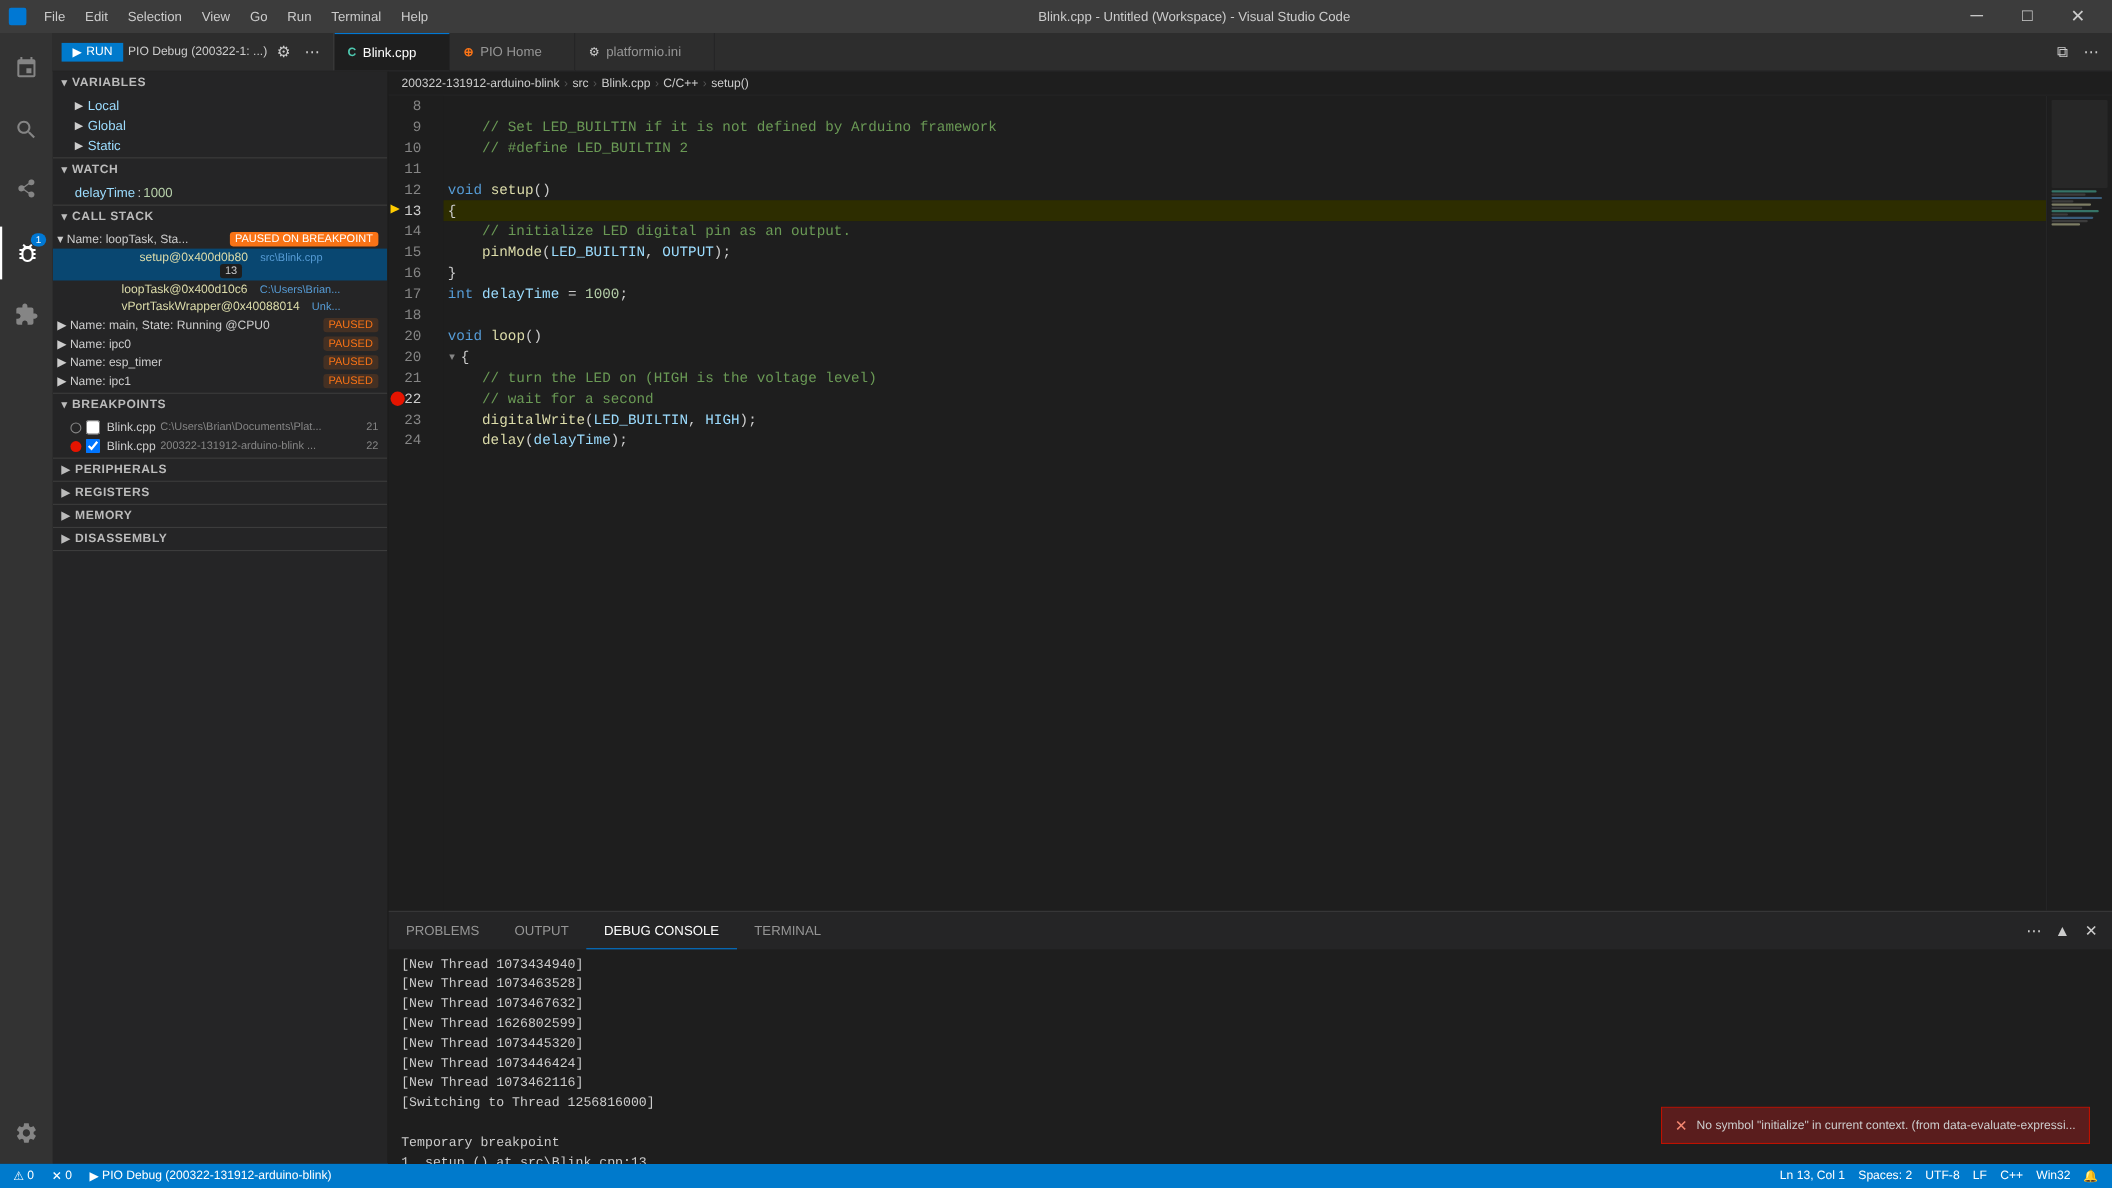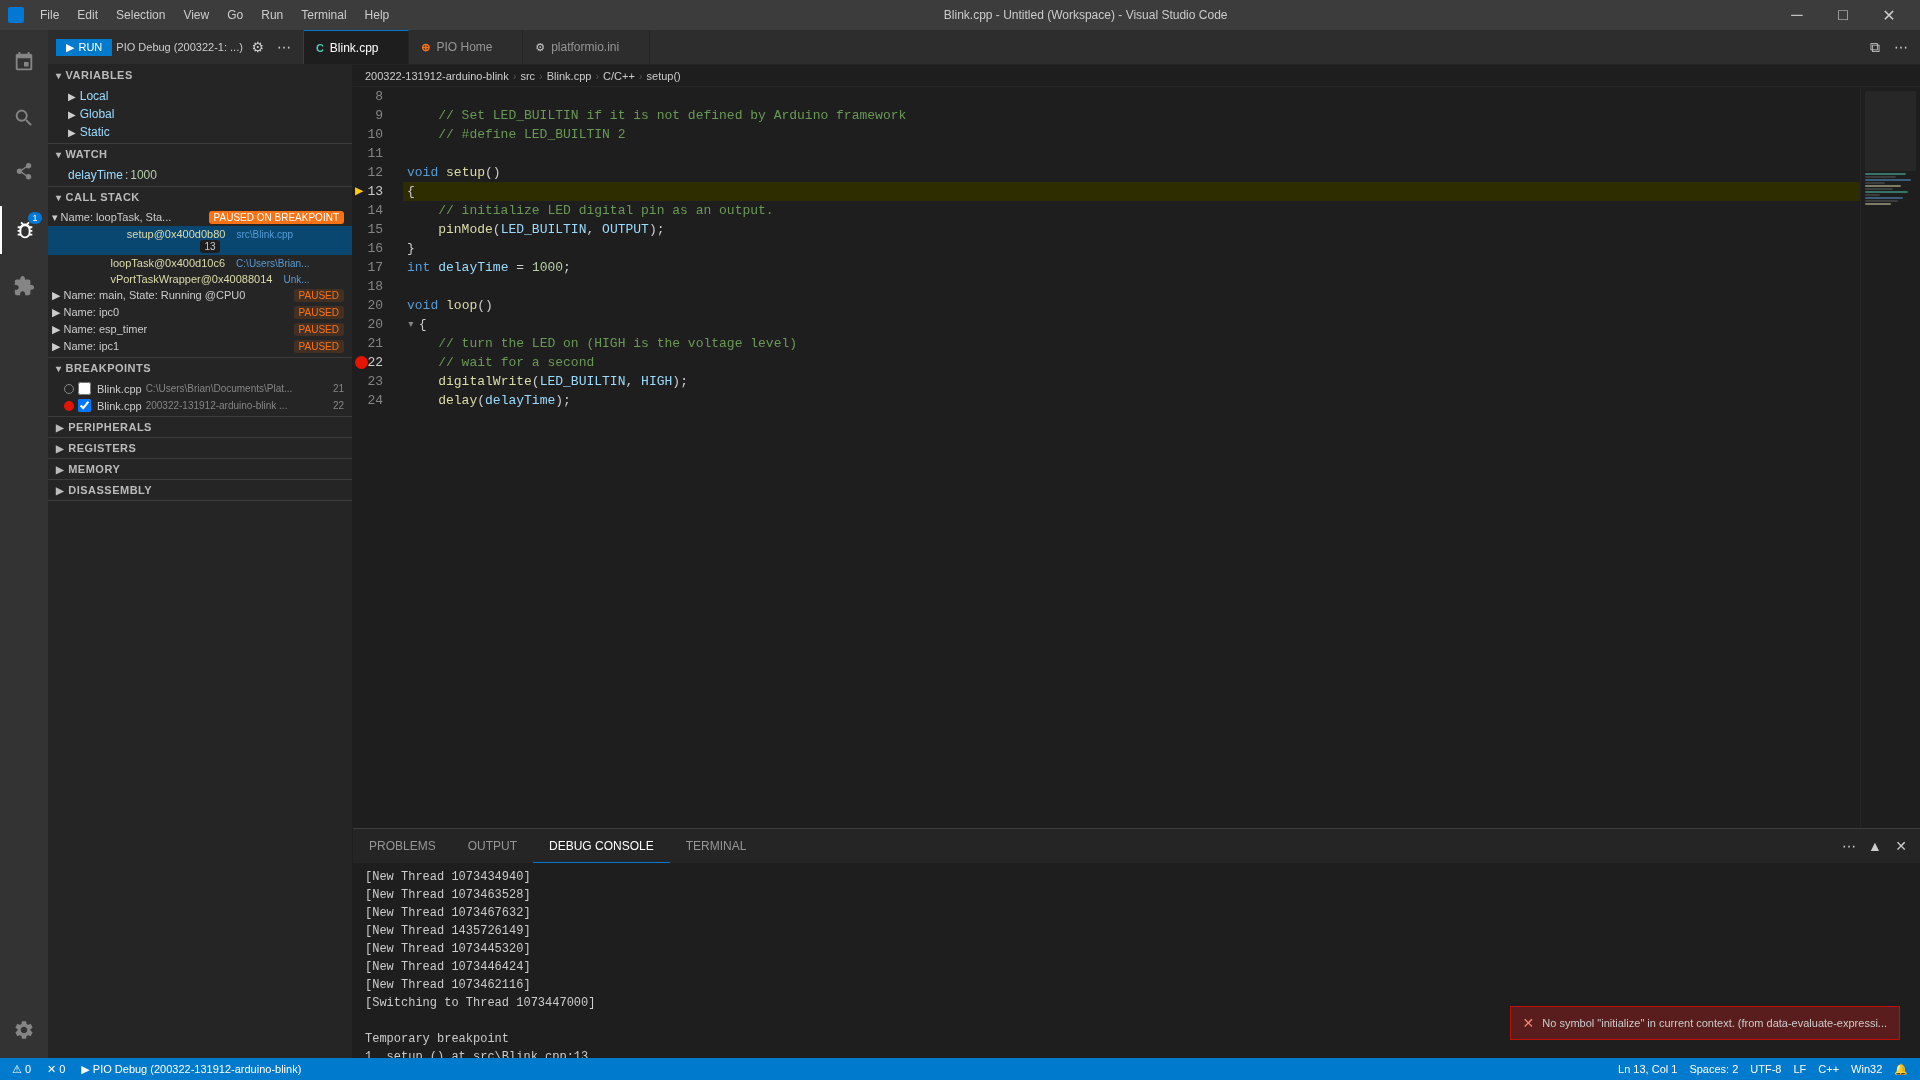--- a/index.html
+++ b/index.html
@@ -799,25 +799,25 @@
             <div class="bottom-tab-actions">
               <div class="bottom-tab-btn">⋯</div>
               <div class="bottom-tab-btn">▲</div>
               <div class="bottom-tab-btn">✕</div>
             </div>
           </div>
           <div id="console-output">
             <div class="console-line">[New Thread 1073434940]</div>
             <div class="console-line">[New Thread 1073463528]</div>
             <div class="console-line">[New Thread 1073467632]</div>
-            <div class="console-line">[New Thread 1435726149]</div>
+            <div class="console-line">[New Thread 1626802599]</div>
             <div class="console-line">[New Thread 1073445320]</div>
             <div class="console-line">[New Thread 1073446424]</div>
             <div class="console-line">[New Thread 1073462116]</div>
-            <div class="console-line">[Switching to Thread 1073447000]</div>
+            <div class="console-line">[Switching to Thread 1256816000]</div>
             <div class="console-line">&nbsp;</div>
             <div class="console-line">Temporary breakpoint</div>
             <div class="console-line">1, setup () at src\Blink.cpp:13</div>
 
           </div>
         </div>
       </div>
     </div>
   </div>
 </div>

